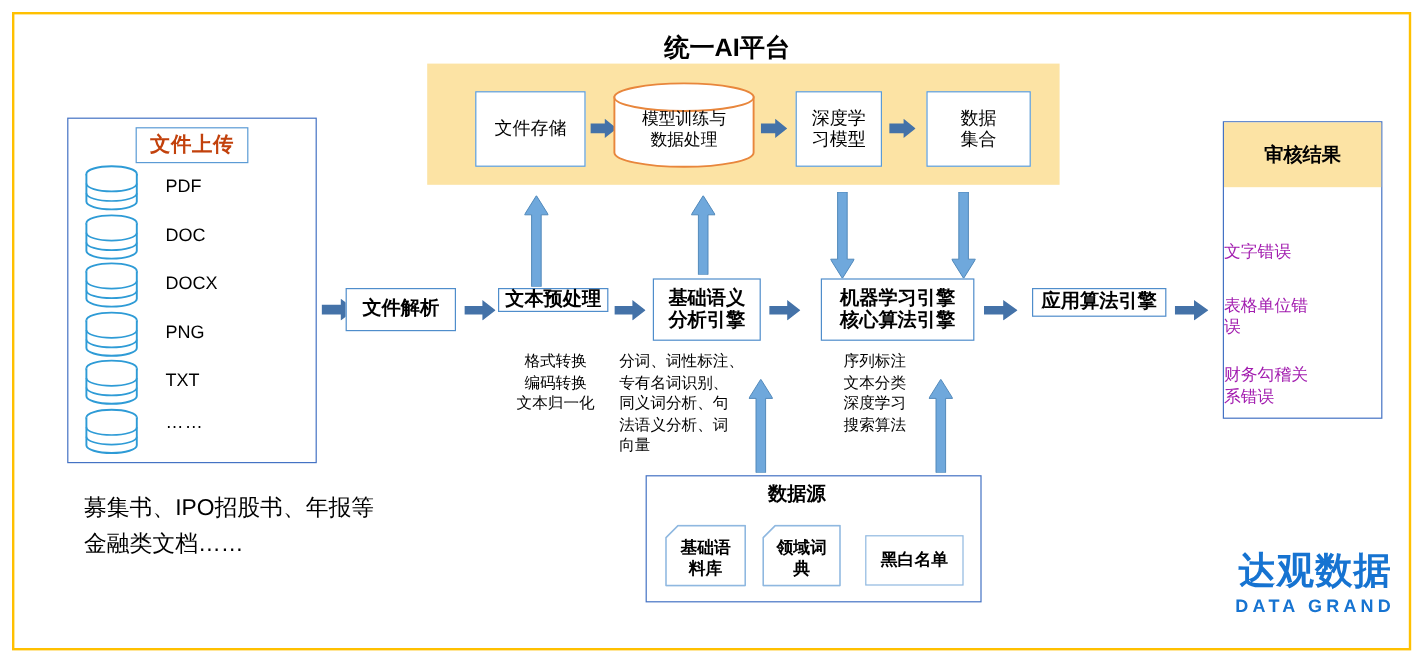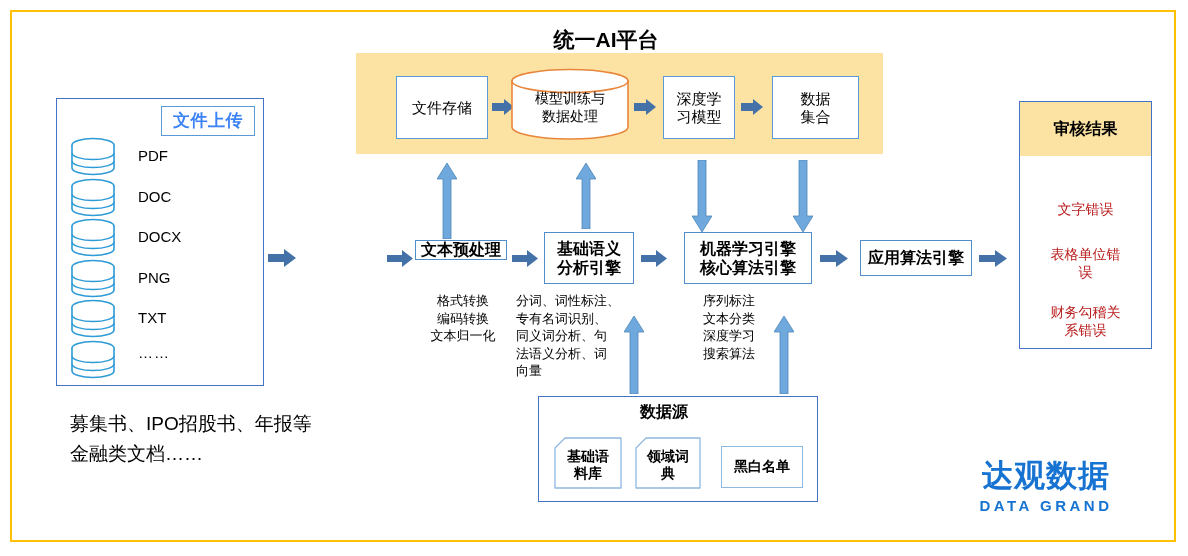--- a/index.html
+++ b/index.html
@@ -22,23 +22,22 @@
   }
   .abs{position:absolute;box-sizing:border-box;}
 
   
   .box{
     border:1.5px solid #5B9BD5;
     background:#ffffff;
     display:flex;align-items:center;justify-content:center;
     text-align:center;
     font-weight:bold;
-    color:#3b82f6;
+    color:#c2410c;
     line-height:1.15;
-    margin-left:48px;
   }
 
   
   #upload-panel{
     left:56px;top:98px;width:208px;height:288px;
     border:1.3px solid #4472C4;background:#fff;
   }
   #upload-title{
     left:113px;top:106px;width:94px;height:30px;
     border:1.2px solid #5B9BD5;background:#fff;
@@ -99,22 +98,22 @@
     left:1019px;top:101px;width:133px;height:248px;
     border:1.2px solid #4472C4;background:#fff;
   }
   #result-head{
     left:1020px;top:102px;width:131px;height:54px;
     background:#FCE3A4;
     display:flex;align-items:center;justify-content:center;
     font-size:16px;font-weight:bold;color:#000;
   }
   .result-item{
-    position:absolute;width:131px;text-align:center;
-    font-size:14px;color:#b91c1c;line-height:1.3;
+    position:absolute;width:131px;text-align:left;
+    font-size:14px;color:#a21caf;line-height:1.3;
   }
 
   
   #ds-panel{
     left:538px;top:396px;width:280px;height:106px;
     border:1.2px solid #4472C4;background:#fff;
   }
   #ds-title{
     left:538px;top:402px;width:252px;text-align:center;
     font-size:16px;font-weight:bold;color:#000;
@@ -131,21 +130,21 @@
   }
   .ds-box.folded .foldwrap{position:absolute;inset:0;}
   .ds-box.folded .fold-label{
     position:absolute;inset:0;
     display:flex;align-items:center;justify-content:center;
     text-align:center;font-size:14px;font-weight:bold;
     line-height:1.25;padding-top:4px;box-sizing:border-box;
   }
 
   
-  #logo{left:966px;top:455px;width:160px;height:72px;}
+  #logo{left:1016px;top:455px;width:160px;height:72px;}
   #logo-cn{
     position:absolute;left:0;top:0;width:160px;text-align:center;
     font-size:31px;font-weight:bold;color:#1673D1;letter-spacing:1px;
   }
   #logo-en{
     position:absolute;left:0;top:42px;width:160px;text-align:center;
     font-size:15px;font-weight:bold;color:#1673D1;letter-spacing:3.5px;
   }
 </style>
 </head>
@@ -276,20 +275,23 @@
     <svg width="20" height="72" viewBox="0 0 20 72">
       <polygon points="10,72 20,56 14,56 14,0 6,0 6,56 0,56" fill="#6FA8DC" stroke="#4E86B8" stroke-width="0.8"></polygon>
     </svg>
   </div>
   <div class="arrow" style="left:793px;top:160px;">
     <svg width="20" height="72" viewBox="0 0 20 72">
       <polygon points="10,72 20,56 14,56 14,0 6,0 6,56 0,56" fill="#6FA8DC" stroke="#4E86B8" stroke-width="0.8"></polygon>
     </svg>
   </div>
 
+  <div class="abs pbox" style="left:288px;top:240px;width:92px;height:36px;">
+    <span>文件解析</span>
+  </div>
 
   <div class="arrow" style="left:387px;top:250px;">
     <svg width="26" height="17" viewBox="0 0 26 17">
       <polygon points="0,5 15,5 15,0 26,8.5 15,17 15,12 0,12" fill="#4472A8"></polygon>
     </svg>
   </div>
 
   <div class="abs pbox" style="left:415px;top:240px;width:92px;height:20px;">
     <span>文本预处理</span>
   </div>
@@ -331,21 +333,21 @@
 文本分类
 深度学习
 搜索算法</div>
 
   <div class="arrow" style="left:820px;top:250px;">
     <svg width="28" height="17" viewBox="0 0 28 17">
       <polygon points="0,5 16,5 16,0 28,8.5 16,17 16,12 0,12" fill="#4472A8"></polygon>
     </svg>
   </div>
 
-  <div class="abs pbox" style="left:860px;top:240px;width:112px;height:36px;">
+  <div class="abs pbox" style="left:860px;top:240px;width:112px;height:24px;">
     <span>应用算法引擎</span>
   </div>
 
   <div class="arrow" style="left:979px;top:250px;">
     <svg width="28" height="17" viewBox="0 0 28 17">
       <polygon points="0,5 16,5 16,0 28,8.5 16,17 16,12 0,12" fill="#4472A8"></polygon>
     </svg>
   </div>
 
   <div class="arrow" style="left:624px;top:316px;">

